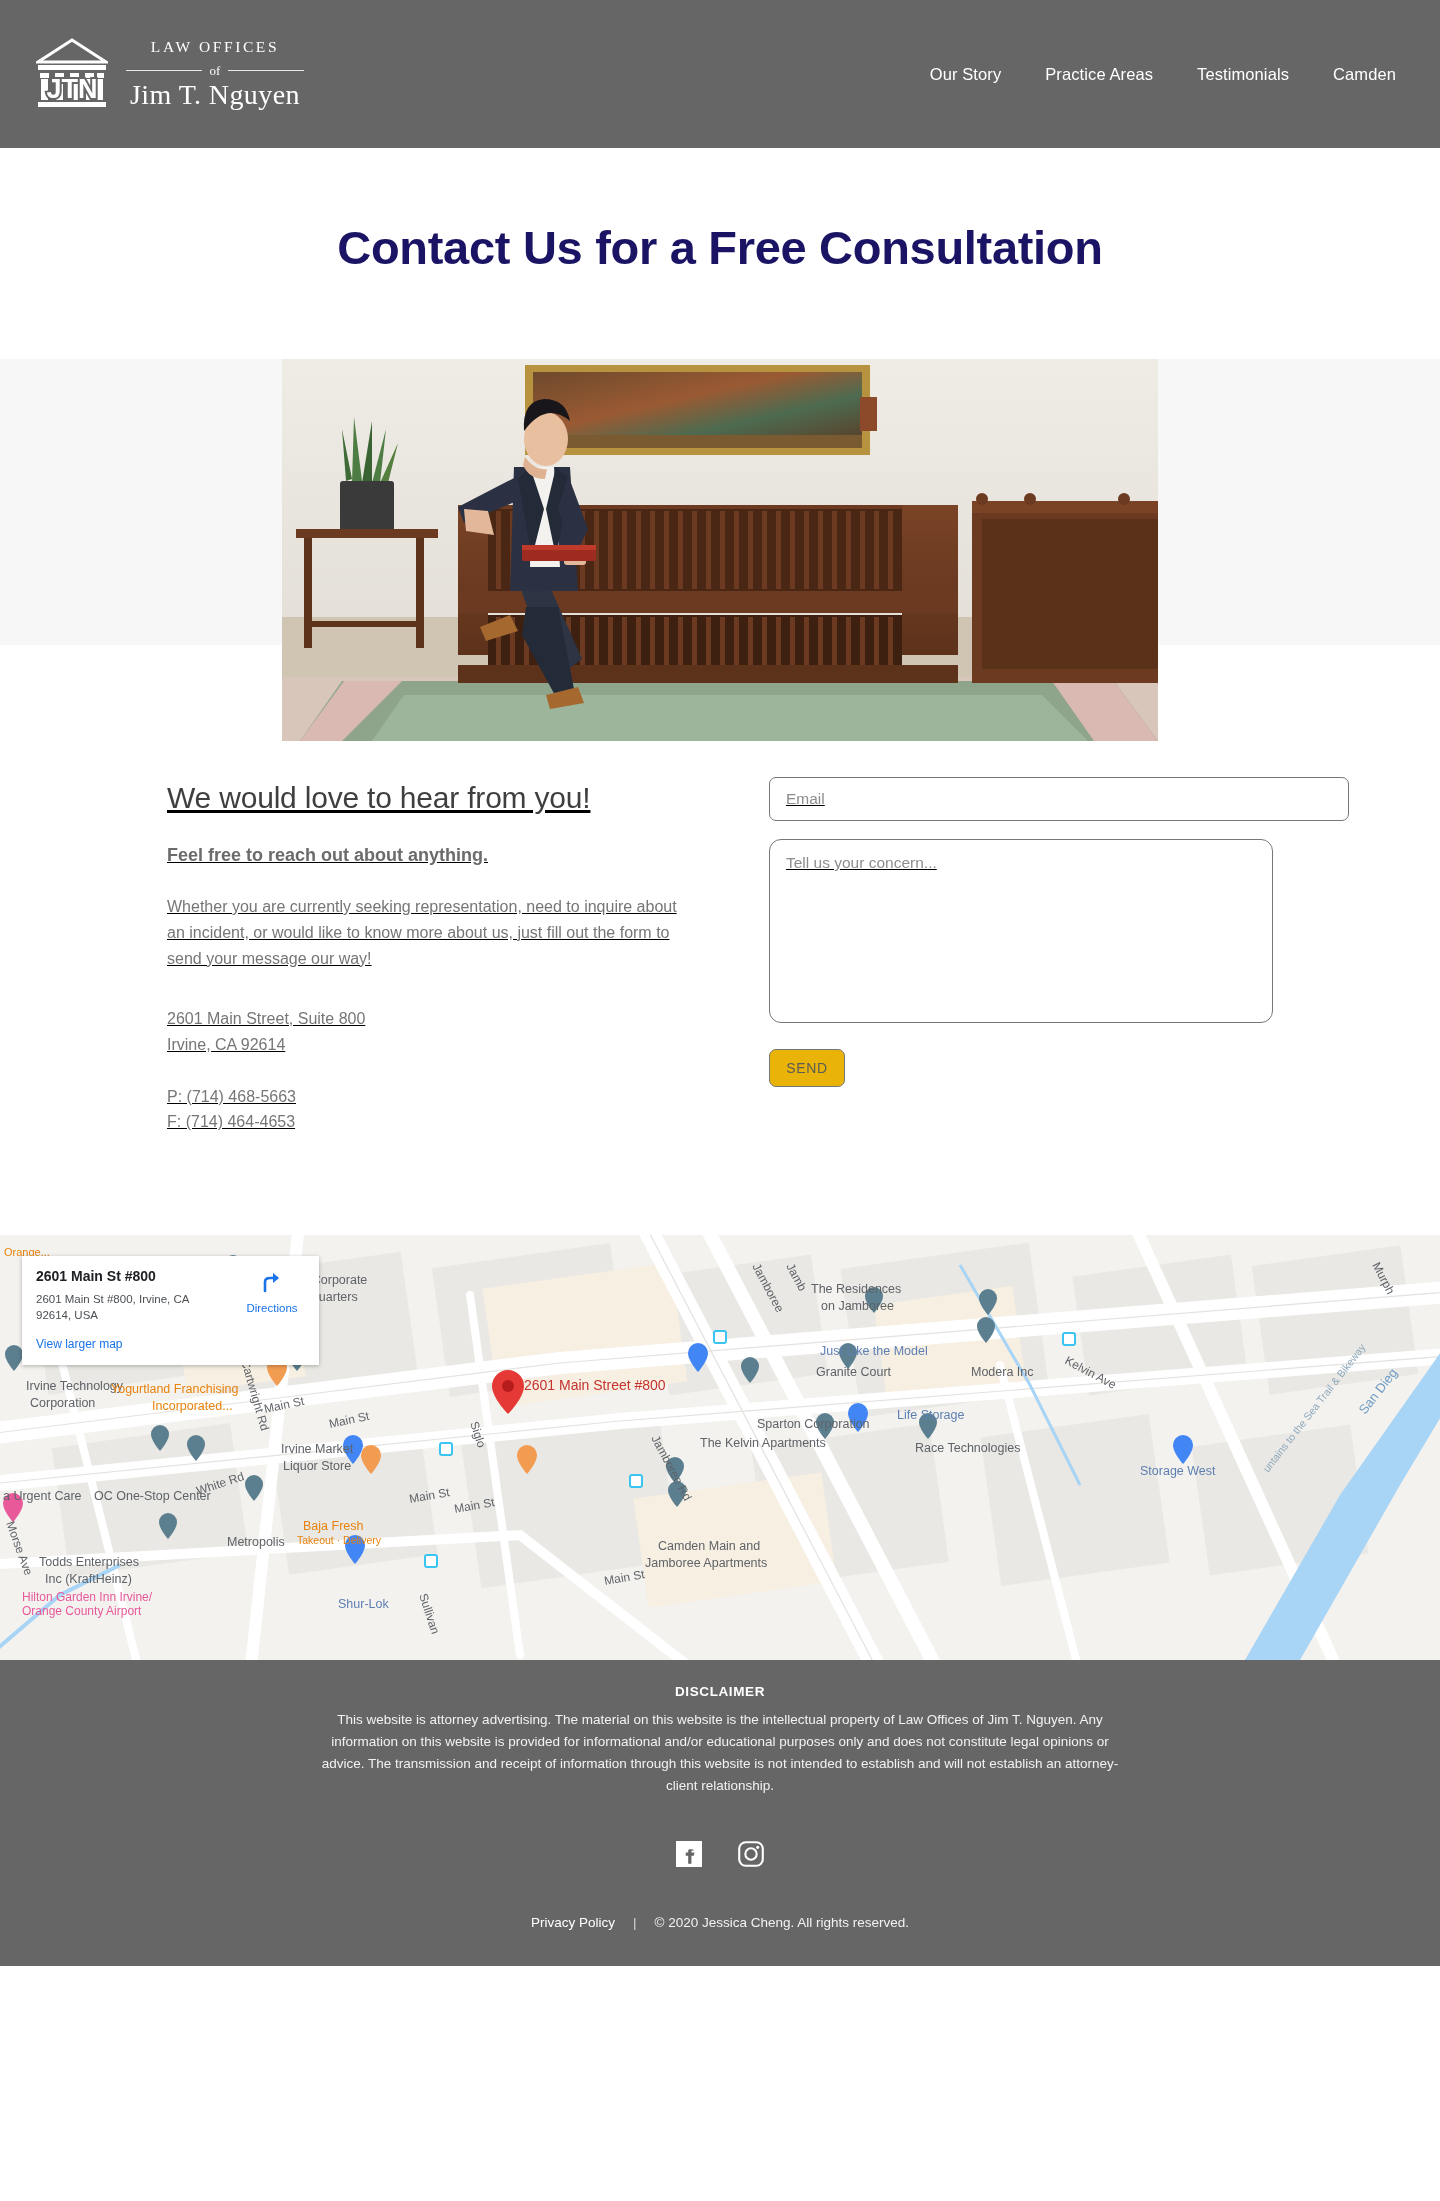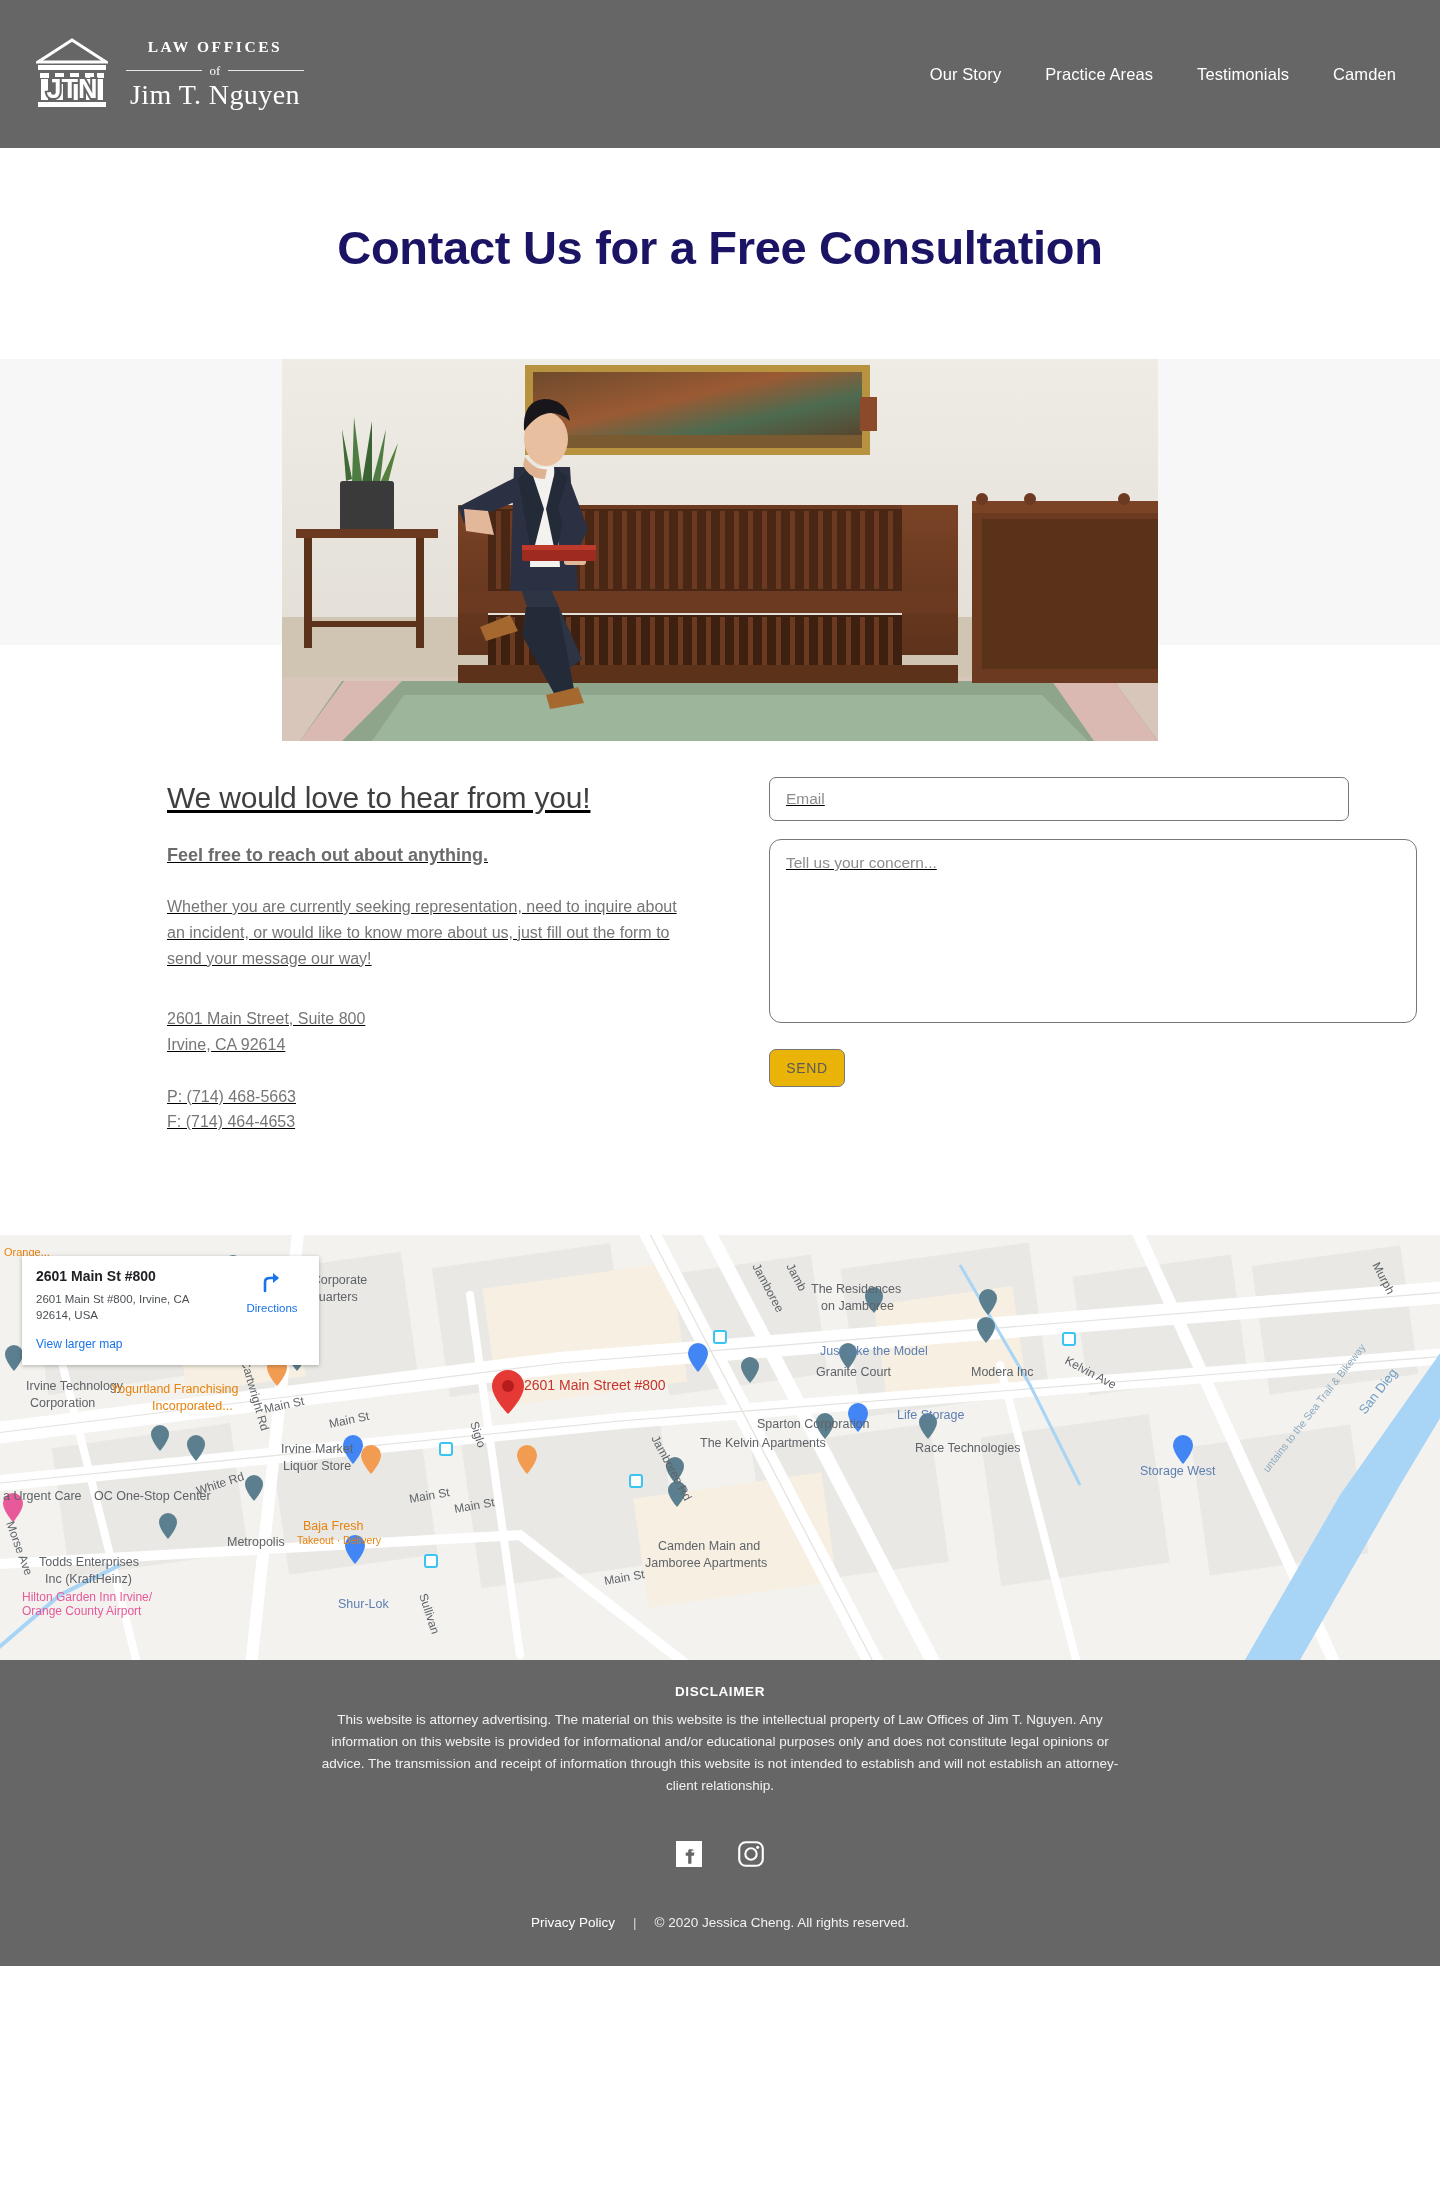--- a/index.html
+++ b/index.html
@@ -20,21 +20,21 @@
     padding: 0 44px 0 36px;
   }
   .brand { display: flex; align-items: center; gap: 18px; }
   .brand-mark { width: 72px; height: 76px; flex: 0 0 auto; }
   .brand-text {
     display: flex; flex-direction: column; align-items: center;
     color: #ffffff; font-family: "Liberation Serif", serif;
     line-height: 1;
   }
   .brand-law {
-    font-size: 15.5px; letter-spacing: 2.6px; font-weight: 700;
+    font-size: 15.5px; letter-spacing: 2.6px; font-weight: 400;
     margin-bottom: 10px;
   }
   .brand-of-row {
     display: flex; align-items: center; gap: 8px; width: 178px;
     margin-bottom: 2px;
   }
   .brand-rule { flex: 1 1 auto; height: 1px; background: #e8e8e8; }
   .brand-of { font-size: 13px; font-style: normal; }
   .brand-name { font-size: 28px; letter-spacing: 0.4px; margin-top: 2px; }
 
@@ -112,21 +112,21 @@
   .contact-right { width: 584px; padding-top: 2px; }
   .field {
     display: block; width: 580px; height: 44px;
     border: 1px solid #777777; border-radius: 7px;
     background: #ffffff; color: #555555;
     font-family: "Liberation Sans", sans-serif; font-size: 15.5px;
     padding: 0 16px; margin-bottom: 18px; outline: none;
   }
   .field::placeholder { color: #8d8d8d; opacity: 1; }
   .field-area {
-    display: block; width: 648px; height: 184px;
+    display: block; width: 504px; height: 184px;
     border: 1px solid #777777; border-radius: 12px;
     background: #ffffff; color: #555555;
     font-family: "Liberation Sans", sans-serif; font-size: 15.5px;
     padding: 14px 16px; margin-bottom: 26px; outline: none; resize: none;
   }
   .field-area::placeholder { color: #8d8d8d; opacity: 1; }
   .send-button {
     width: 76px; height: 38px;
     border: 1px solid #777777; border-radius: 7px;
     background: #eab308; color: #5a5a5a;

